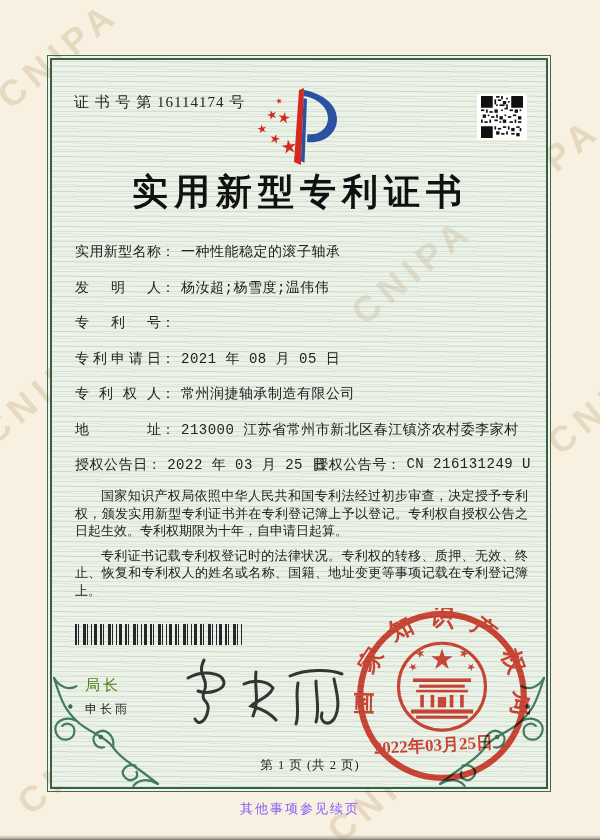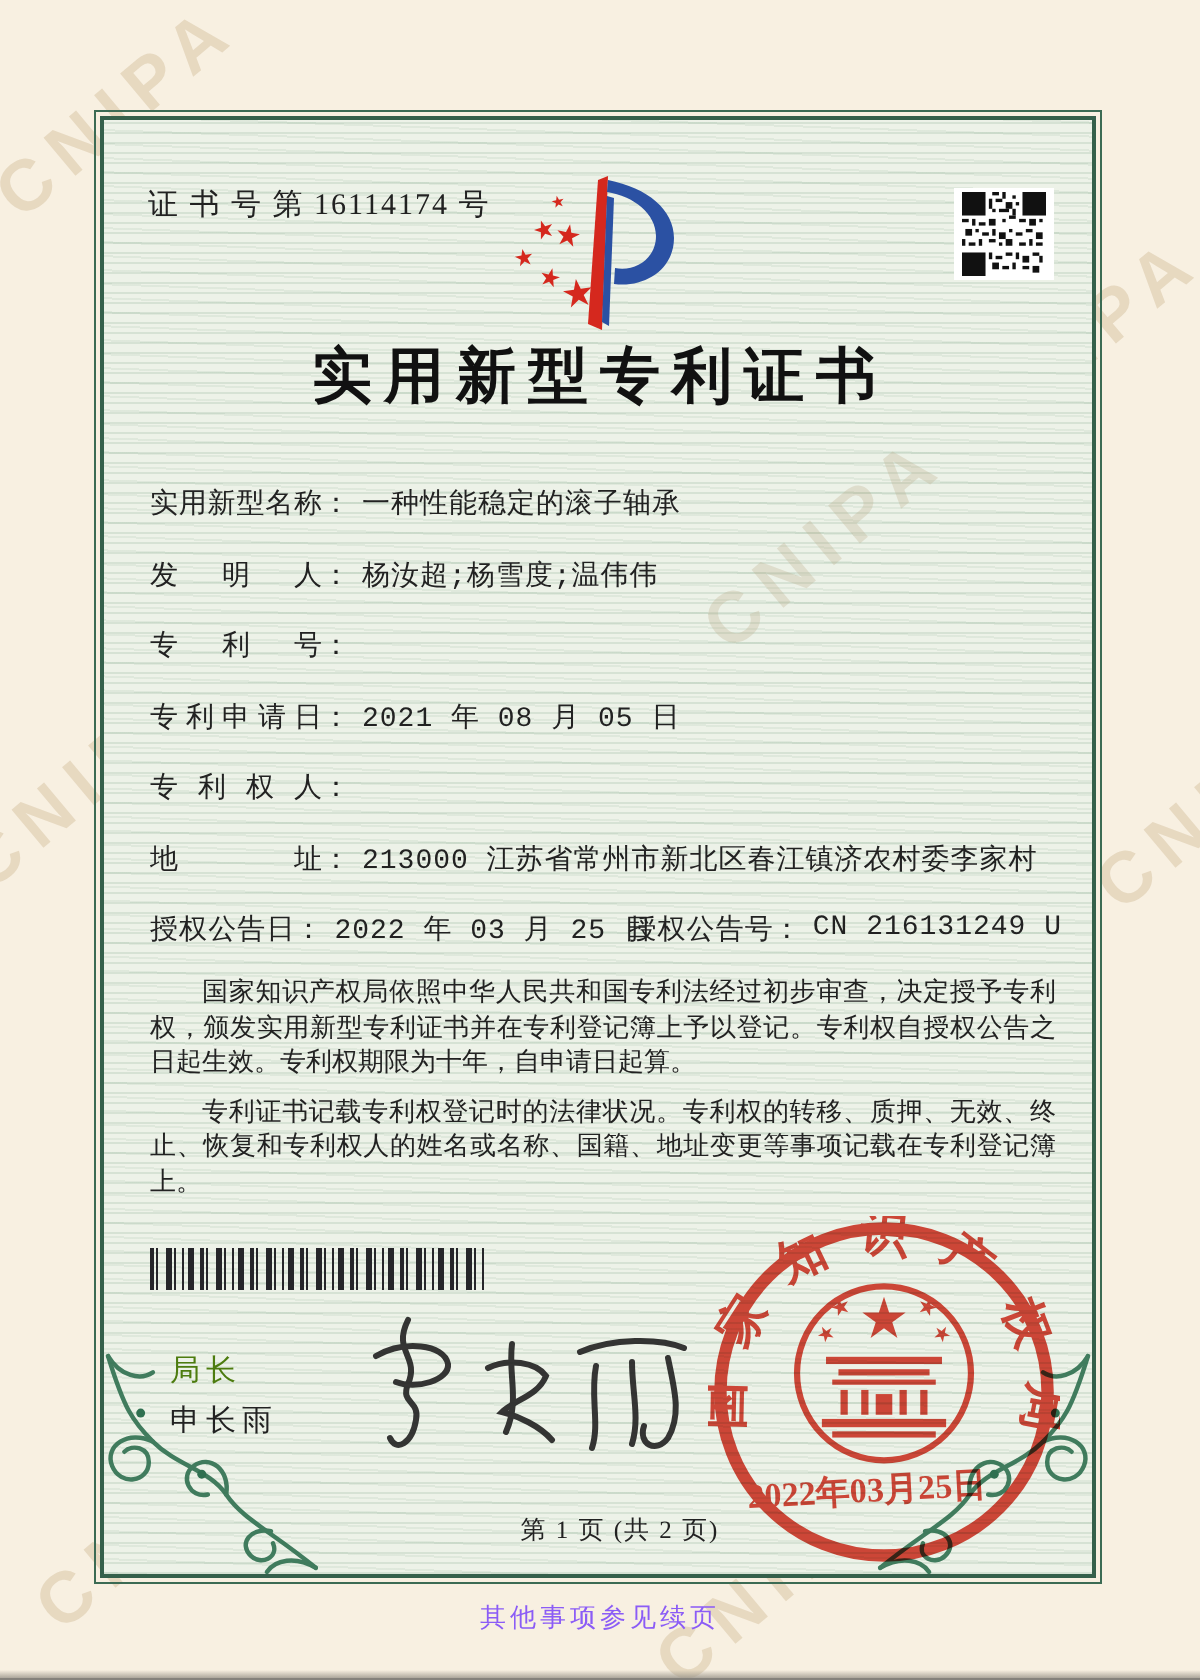--- a/index.html
+++ b/index.html
@@ -33,21 +33,21 @@
   }
   .corner{position:absolute;width:112px;height:112px;}
   .corner.br{left:434px;top:676px;}
   .corner.bl{left:52px;top:676px;transform:scaleX(-1);}
   
   .cert-no{position:absolute;left:74px;top:93px;font-size:15px;letter-spacing:1px;color:#222;}
   .logo{position:absolute;left:250px;top:87px;width:92px;height:80px;}
   .qr{position:absolute;left:477px;top:94px;width:50px;height:46px;background:#fff;padding:2px;box-sizing:border-box;}
   .title{
     position:absolute;left:0;right:0;top:168px;text-align:center;
-    font-size:30px;font-weight:bold;letter-spacing:6px;color:#111;
+    font-size:36px;font-weight:bold;letter-spacing:6px;color:#111;
   }
   
   .fields{position:absolute;left:75px;top:243px;width:456px;font-size:14px;color:#222;}
   .frow{height:35.5px;display:flex;align-items:flex-start;white-space:nowrap;font-family:Liberation Mono, monospace;}
   .flabel{display:inline-block;width:86px;text-align:justify;text-align-last:justify;font-weight:500;}
   .fcolon{margin:0 6px 0 0;}
   .fvalue{letter-spacing:.5px;}
   .fvalue.fixed{display:inline-block;width:147px;}
   
   .body-text{
@@ -61,21 +61,21 @@
     background:repeating-linear-gradient(90deg,
       #26262a 0 2px, rgba(0,0,0,0) 2px 3px,
       #26262a 3px 4px, rgba(0,0,0,0) 4px 8px,
       #26262a 8px 11px, rgba(0,0,0,0) 11px 12px,
       #26262a 12px 13px, rgba(0,0,0,0) 13px 16px,
       #26262a 16px 17px, rgba(0,0,0,0) 17px 19px,
       #26262a 19px 22px, rgba(0,0,0,0) 22px 25px);
   }
   
   .sig-title{position:absolute;left:85px;top:676px;font-size:15px;letter-spacing:3px;color:#4d7c0f;}
-  .sig-name{position:absolute;left:85px;top:701px;font-size:15px;letter-spacing:3px;color:#222;font-family:Liberation Mono, monospace;}
+  .sig-name{position:absolute;left:85px;top:701px;font-size:12px;letter-spacing:3px;color:#222;font-family:Liberation Mono, monospace;}
   .sig-script{position:absolute;left:178px;top:650px;width:168px;height:88px;}
   
   .seal{position:absolute;left:354px;top:608px;width:176px;height:176px;opacity:.92;mix-blend-mode:multiply;}
   
   .page-num{position:absolute;left:0;right:0;top:757px;text-align:center;font-size:12.5px;color:#222;letter-spacing:1px;padding-left:20px;}
   .cont-note{position:absolute;left:0;right:0;top:800px;text-align:center;font-size:13px;color:#8b5cf6;letter-spacing:2px;}
   .bottom-edge{position:absolute;left:0;right:0;bottom:0;height:5px;
     background:linear-gradient(rgba(0,0,0,0),#99948a);}
   .bottom-line{position:absolute;left:0;right:0;bottom:0;height:1.5px;background:#85827c;}
 </style>
@@ -217,20 +217,21 @@
         <span class="fcolon">：</span>
     </div>
     <div class="frow">
       <span class="flabel">专利申请日</span>
         <span class="fcolon">：</span>
         <span class="fvalue">2021 年 08 月 05 日</span>
     </div>
     <div class="frow">
       <span class="flabel">专利权人</span>
         <span class="fcolon">：</span>
+        <span class="fvalue">常州润捷轴承制造有限公司</span>
     </div>
     <div class="frow">
       <span class="flabel">地址</span>
         <span class="fcolon">：</span>
         <span class="fvalue">213000 江苏省常州市新北区春江镇济农村委李家村</span>
     </div>
     <div class="frow">
       <span class="flabel">授权公告日</span>
         <span class="fcolon">：</span>
         <span class="fvalue fixed">2022 年 03 月 25 日</span>

